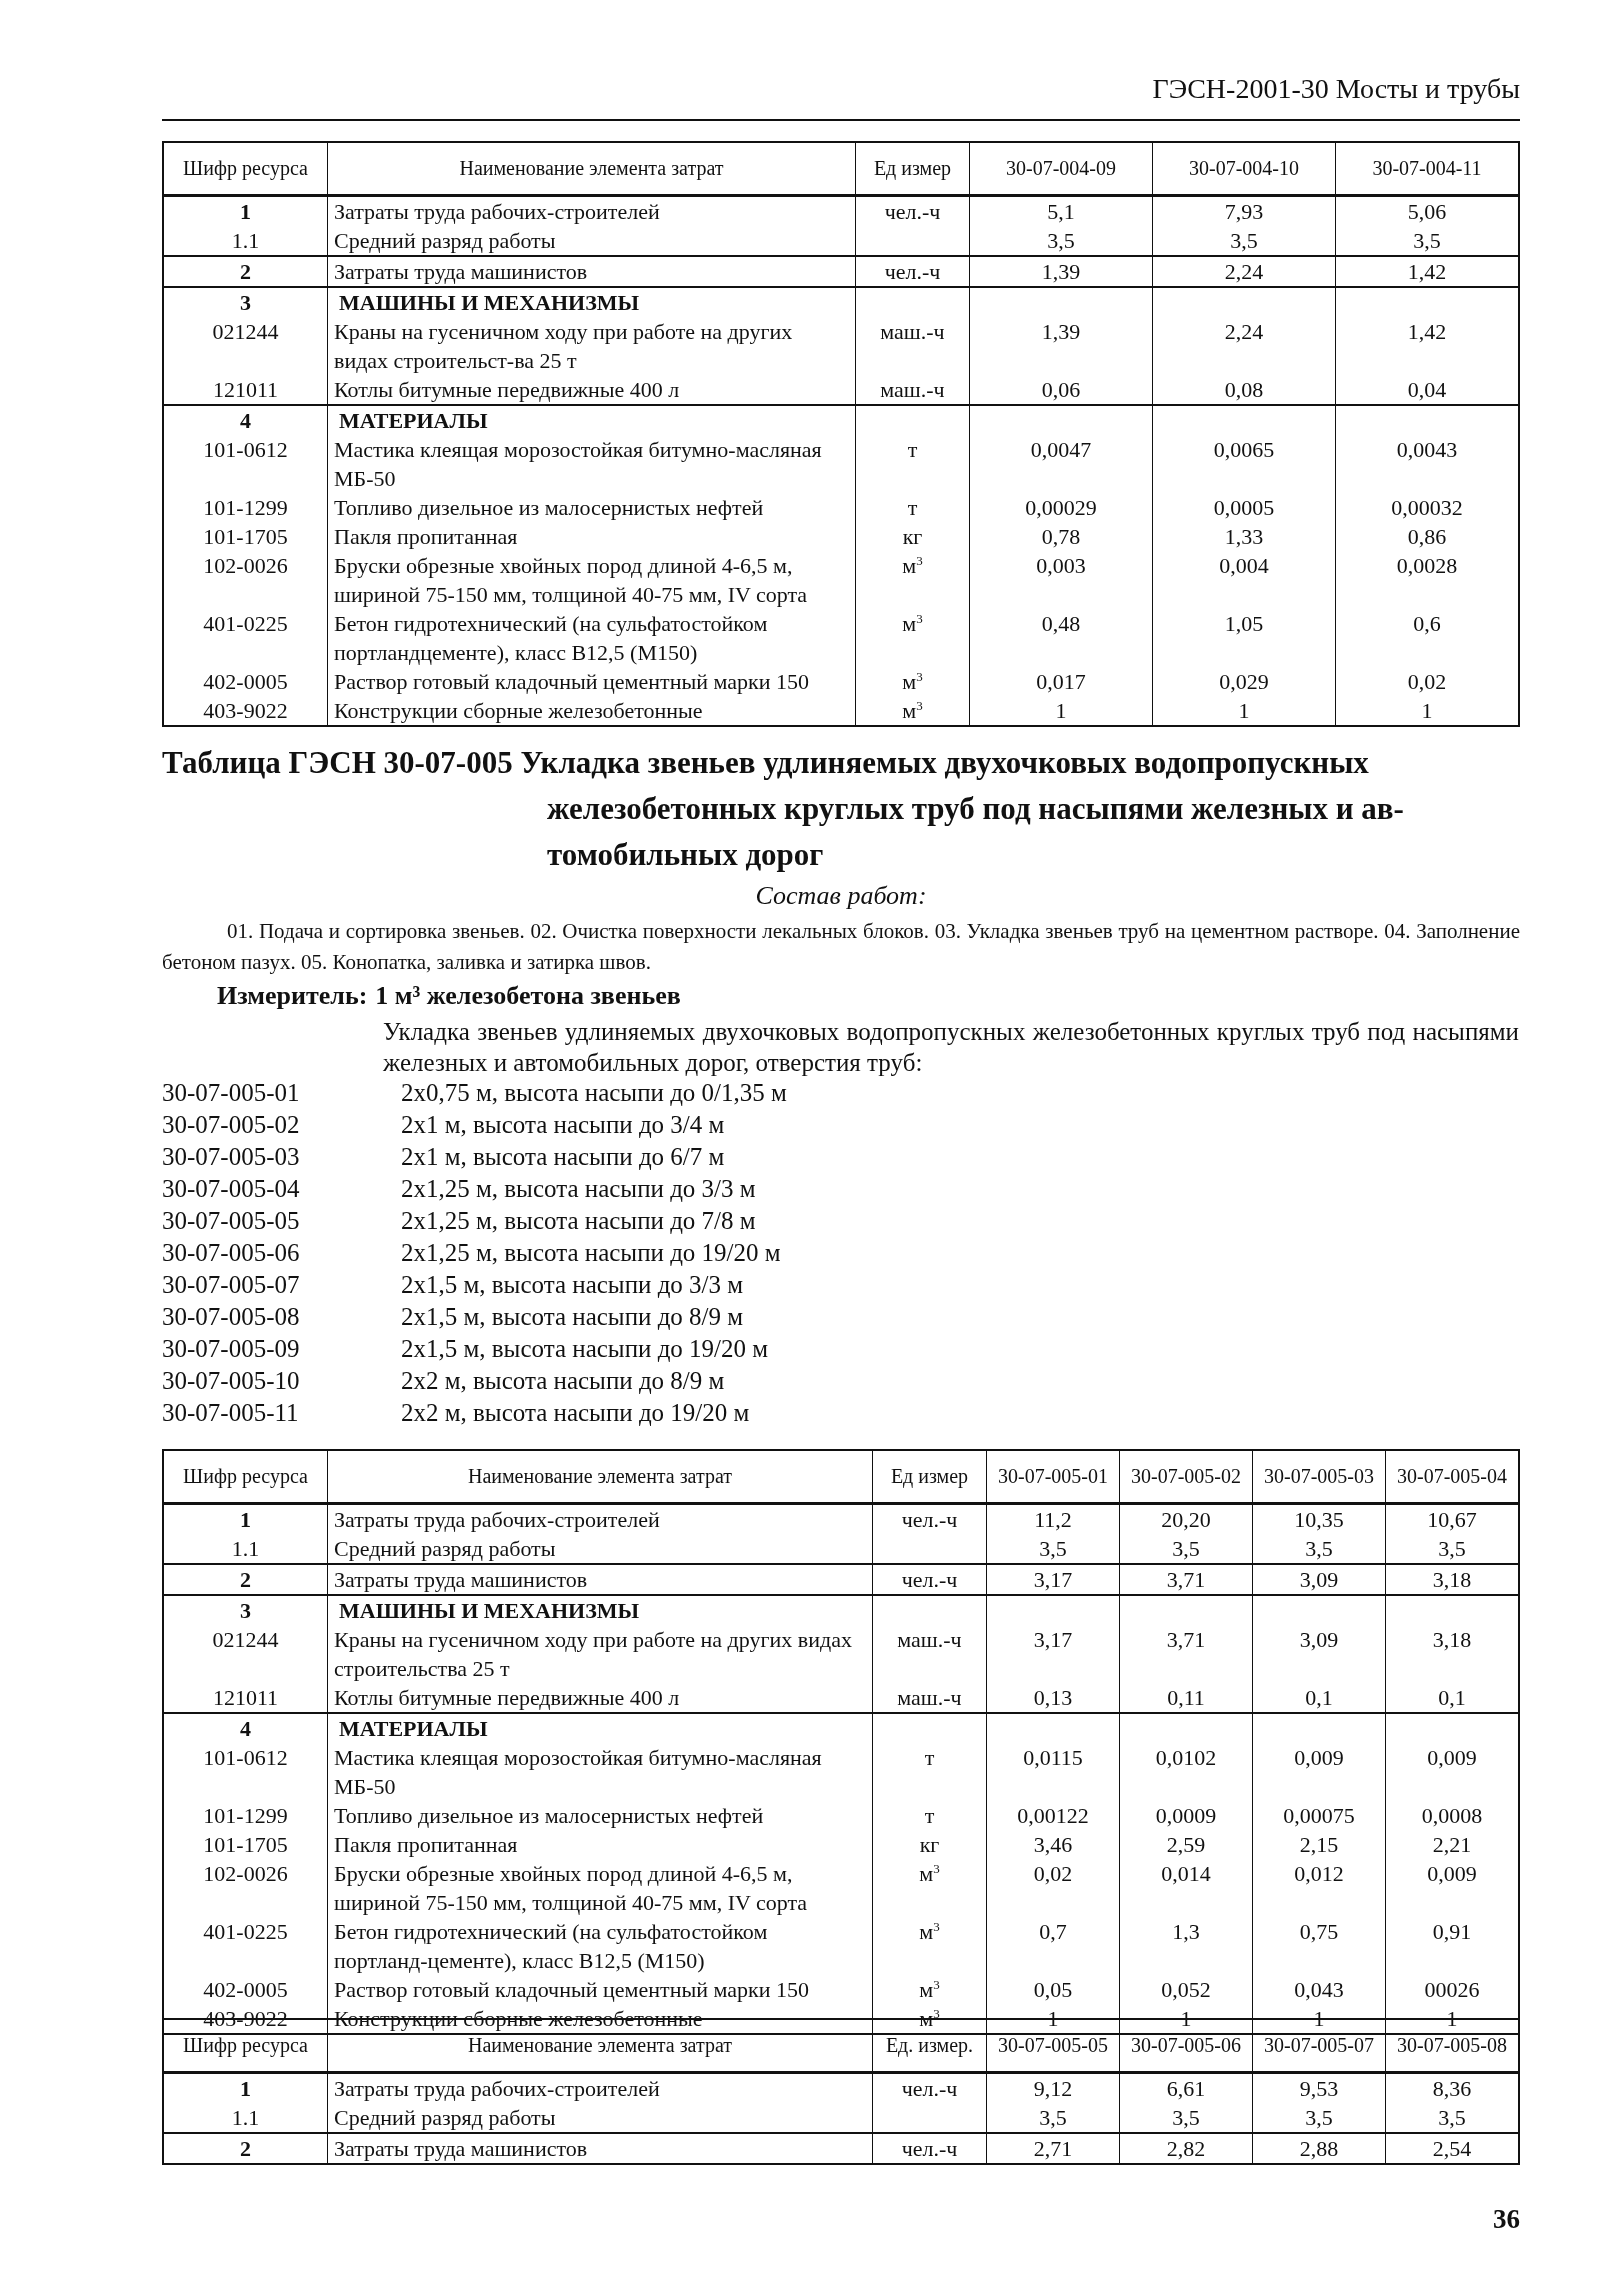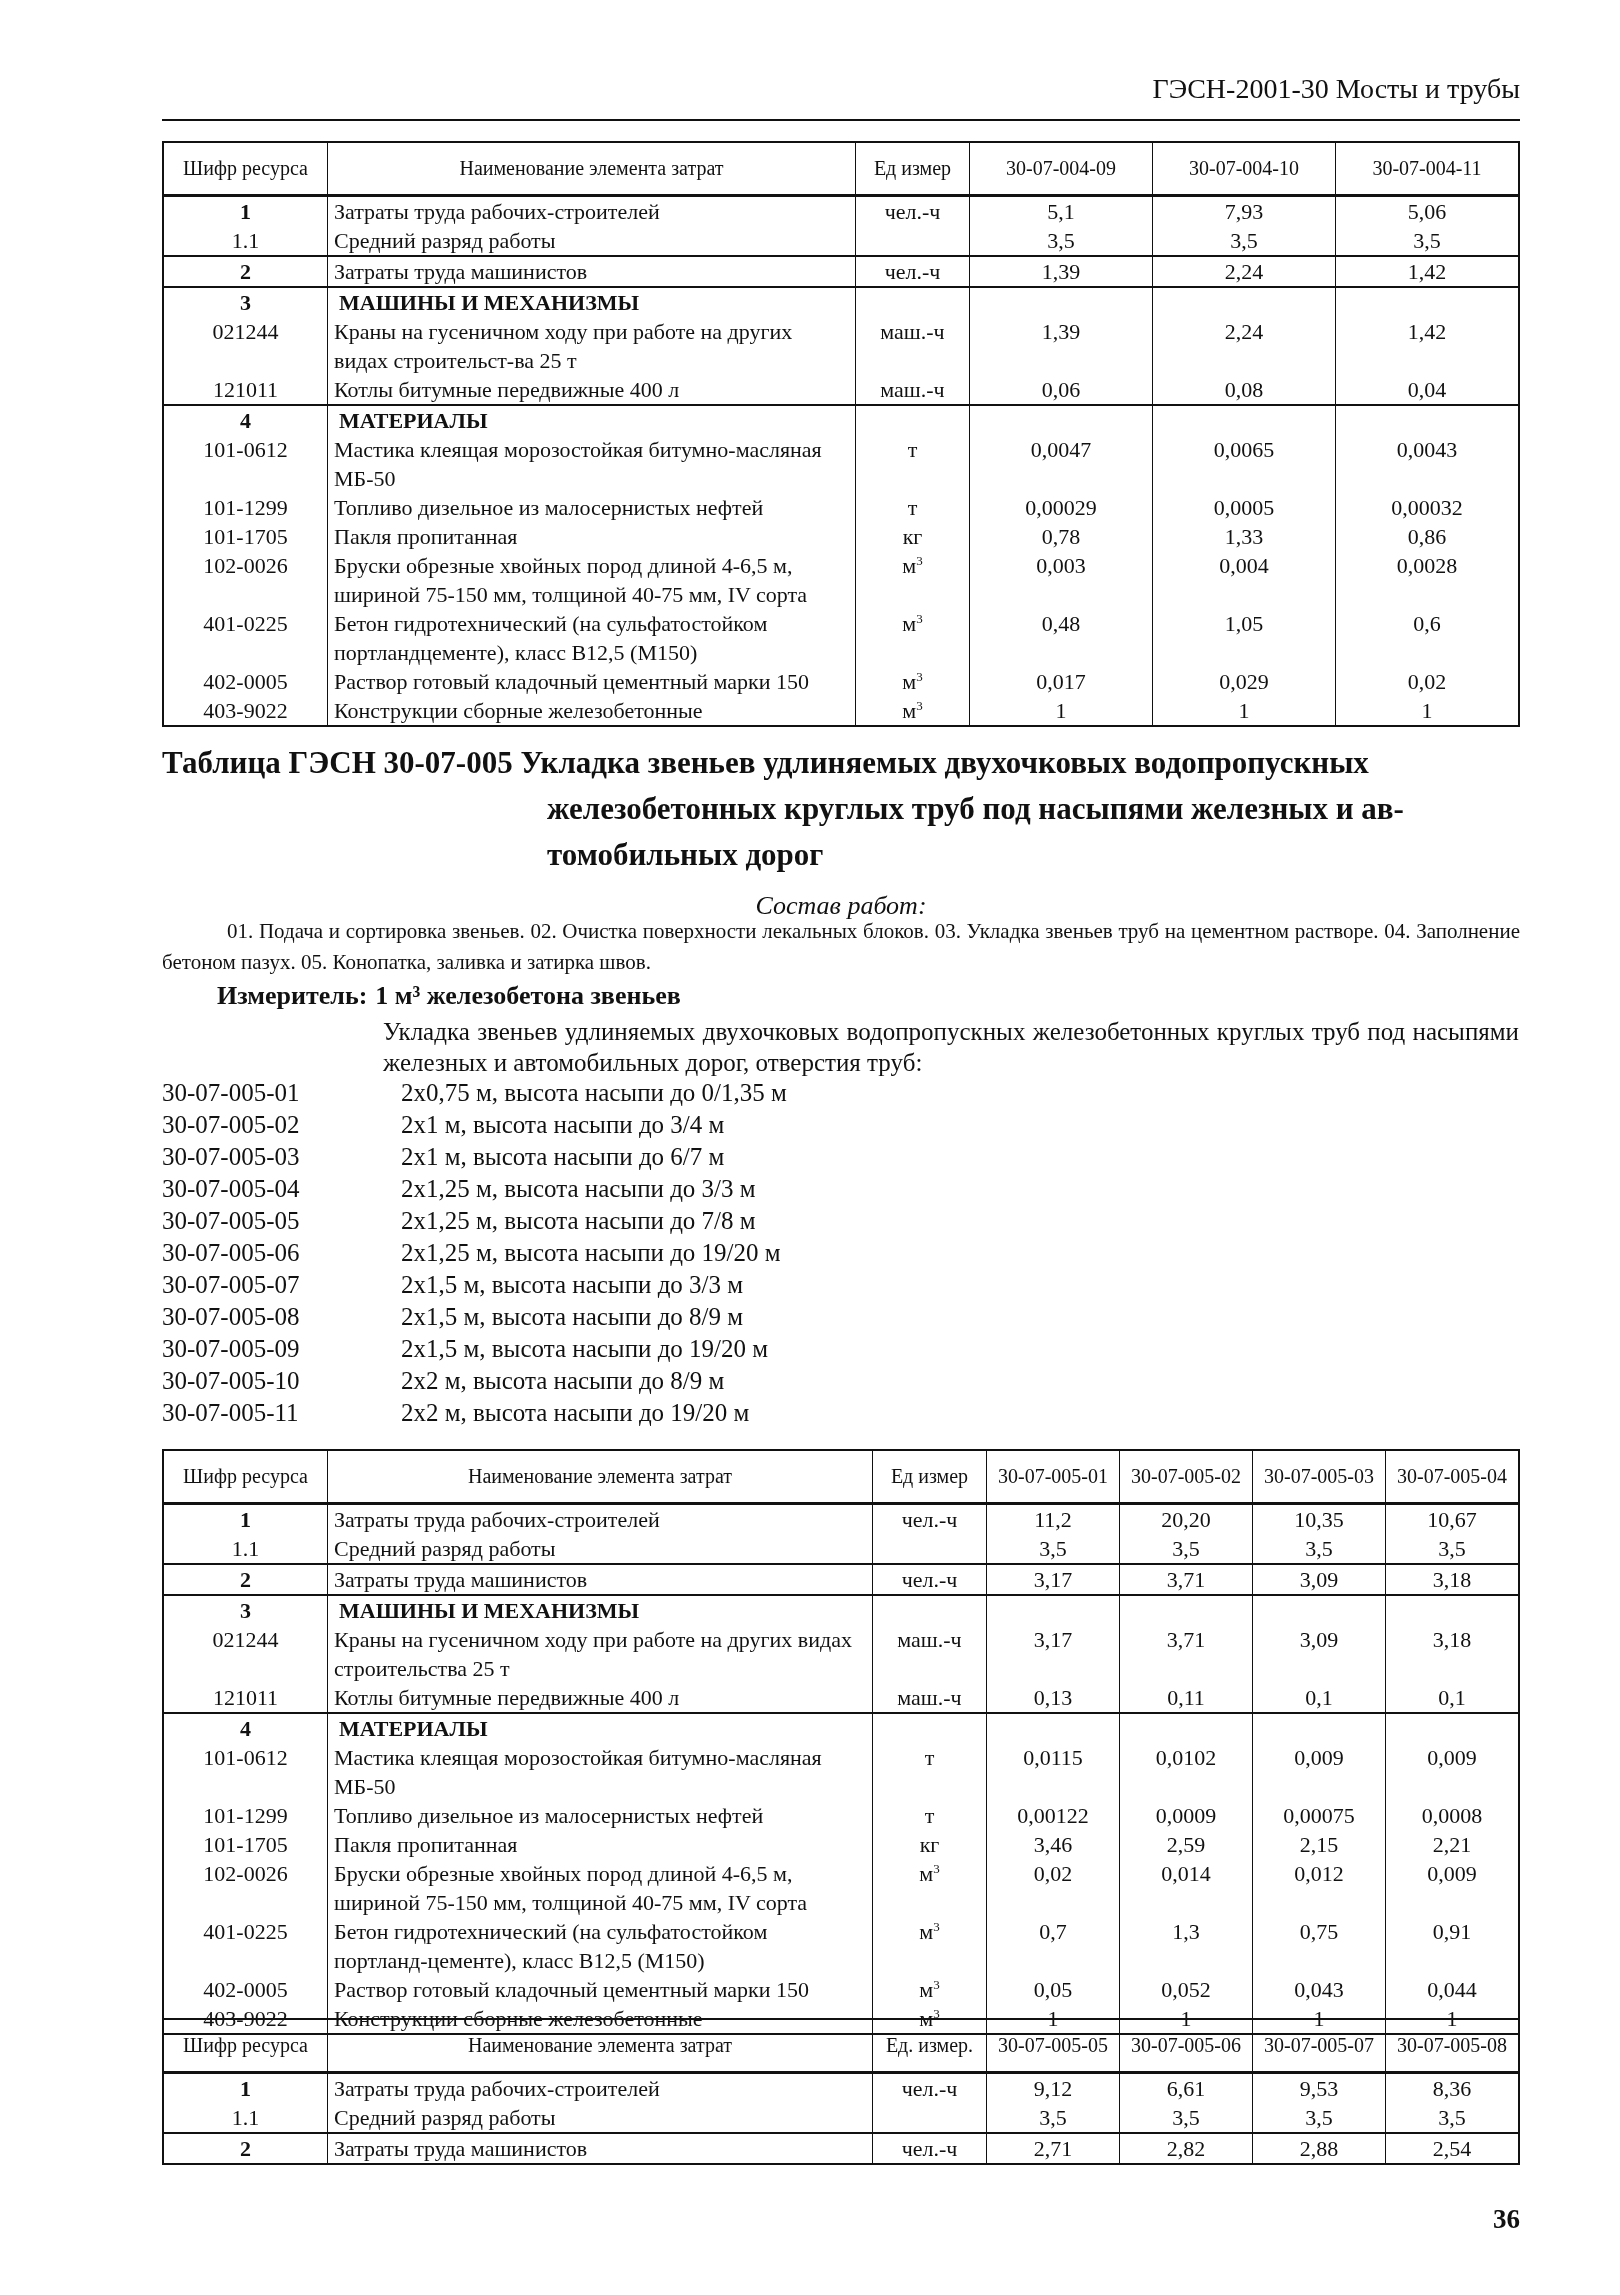--- a/index.html
+++ b/index.html
@@ -36,21 +36,21 @@
   td.unit { text-align: center; width: 101px; }
   td.val { text-align: center; }
   sup { font-size: 13px; line-height: 0; }
   .title {
     position: absolute; left: 0; top: 740px; width: 1358px;
     font-weight: bold; font-size: 31px; line-height: 46px;
   }
   .title .cont { padding-left: 385px; display: block; }
   .composition-label {
     position: absolute; top: 881px; left: 0; width: 1358px; text-align: center;
-    font-style: italic; font-size: 26px; margin-top: 10px;
+    font-style: italic; font-size: 26px;
   }
   .composition {
     position: absolute; top: 916px; left: 0; width: 1358px;
     font-size: 21px; line-height: 31px; text-indent: 65px; text-align: justify;
   }
   .meter {
     position: absolute; top: 981px; left: 55px; font-size: 26px; font-weight: bold;
   }
   .meter .mval { margin-left: 8px; }
   .intro {
@@ -387,21 +387,21 @@
           <td class="val">0,75</td>
           <td class="val">0,91</td>
         </tr>
         <tr>
           <td class="code">402-0005</td>
           <td class="name">Раствор готовый кладочный цементный марки 150</td>
           <td class="unit">м<sup>3</sup></td>
           <td class="val">0,05</td>
           <td class="val">0,052</td>
           <td class="val">0,043</td>
-          <td class="val">0,044</td>
+          <td class="val">00026</td>
         </tr>
         <tr>
           <td class="code">403-9022</td>
           <td class="name">Конструкции сборные железобетонные</td>
           <td class="unit">м<sup>3</sup></td>
           <td class="val">1</td>
           <td class="val">1</td>
           <td class="val">1</td>
           <td class="val">1</td>
         </tr>

